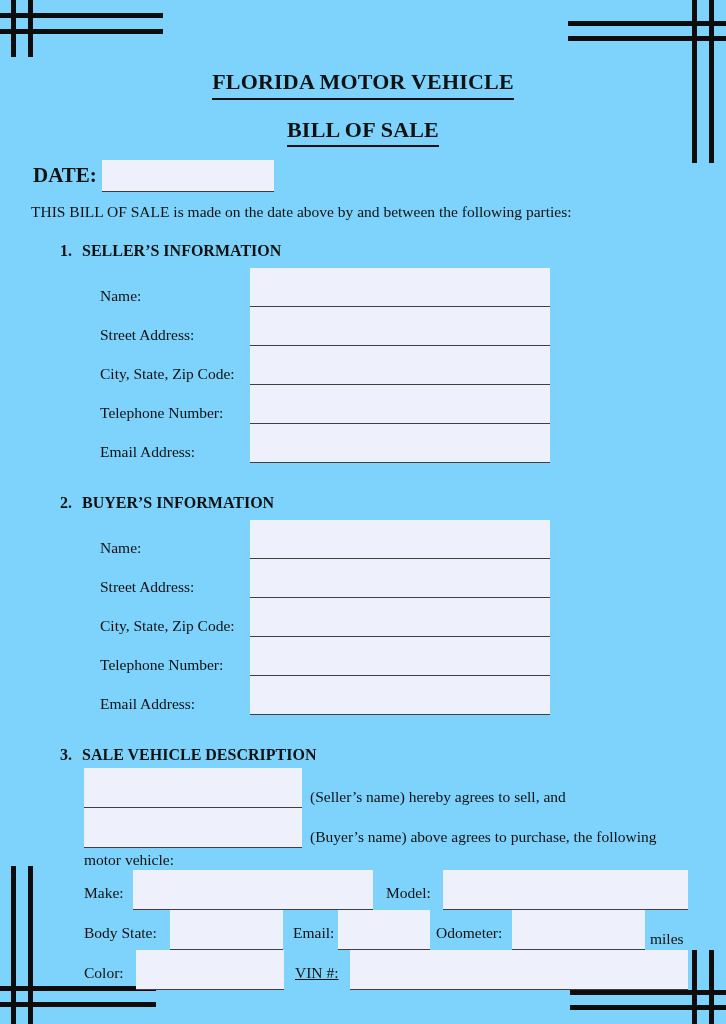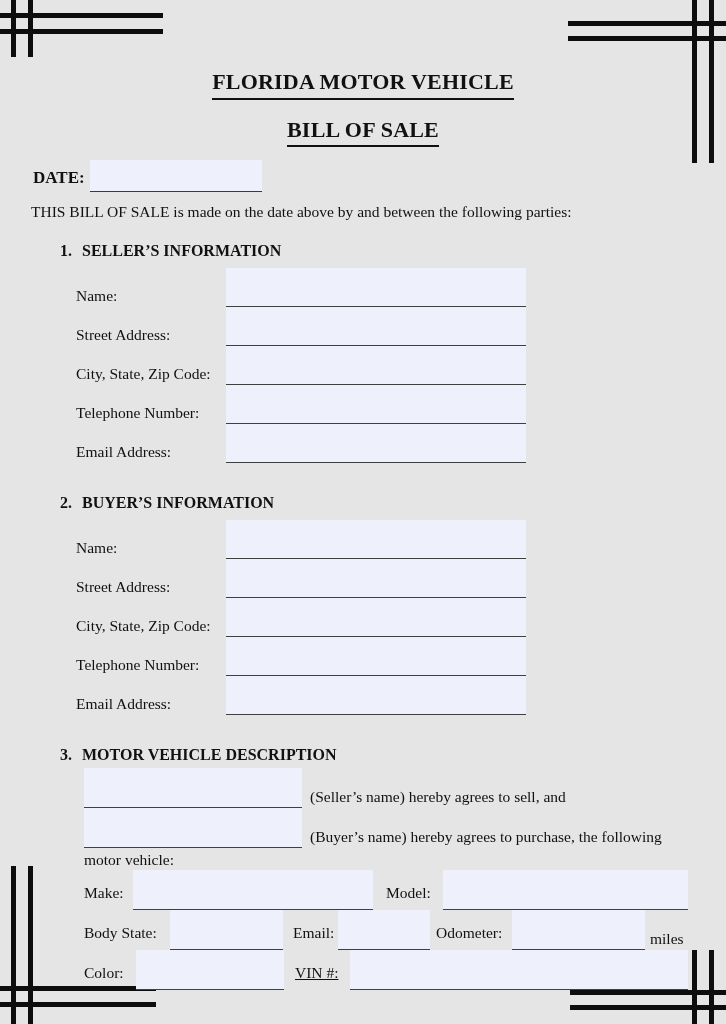--- a/index.html
+++ b/index.html
@@ -10,21 +10,21 @@
   }
   body {
     font-family: "Liberation Serif", "DejaVu Serif", serif;
     color: #111111;
   }
 
   .page {
     position: relative;
     width: 726px;
     height: 1024px;
-    background: #e5e5e5;
+    background: #7dd3fc;
     overflow: hidden;
   }
 
   
   .rule {
     position: absolute;
     background: #0d0d0d;
   }
 
   
@@ -75,21 +75,21 @@
   
   .date-row {
     position: absolute;
     left: 33px;
     top: 160px;
     display: flex;
     align-items: flex-end;
   }
   .date-label {
     font-weight: bold;
-    font-size: 17px;
+    font-size: 21px;
     line-height: 1;
     padding-bottom: 2px;
   }
   .date-field {
     width: 172px;
     height: 32px;
     margin-left: 5px;
     margin-bottom: -4px;
     background: #eef0fb;
     border-bottom: 1.5px solid #3b3b3b;
@@ -122,21 +122,21 @@
     white-space: nowrap;
   }
 
   .sec1-head { left: 60px; top: 242px; }
   .sec2-head { left: 60px; top: 494px; }
   .sec3-head { left: 60px; top: 746px; }
 
   
   .party-block {
     position: absolute;
-    left: 76px;
+    left: 100px;
     width: 450px;
   }
   .party-1 { top: 268px; }
   .party-2 { top: 520px; }
 
   .field-row {
     position: relative;
     height: 39px;
   }
   .field-label {
@@ -340,31 +340,31 @@
       <span class="field-box"></span>
     </div>
     <div class="field-row">
       <span class="field-label">Email Address:</span>
       <span class="field-box"></span>
     </div>
   </div>
 
   <div class="section-head sec3-head">
     <span class="section-num">3.</span>
-    <span class="section-title">MOTOR VEHICLE DESCRIPTION</span>
+    <span class="section-title">SALE VEHICLE DESCRIPTION</span>
   </div>
 
   <div class="agree-block">
     <div class="agree-row">
       <span class="agree-box"></span>
       <span class="agree-text">(Seller’s name) hereby agrees to sell, and</span>
     </div>
     <div class="agree-row">
       <span class="agree-box"></span>
-      <span class="agree-text">(Buyer’s name) hereby agrees to purchase, the following</span>
+      <span class="agree-text">(Buyer’s name) above agrees to purchase, the following</span>
     </div>
     <div class="agree-tail">motor vehicle:</div>
   </div>
 
   <div class="vehicle-rows">
 
     <div class="v-row">
       <span class="v-label make-label">Make:</span>
       <span class="v-box make-box"></span>
       <span class="v-label model-label">Model:</span>

